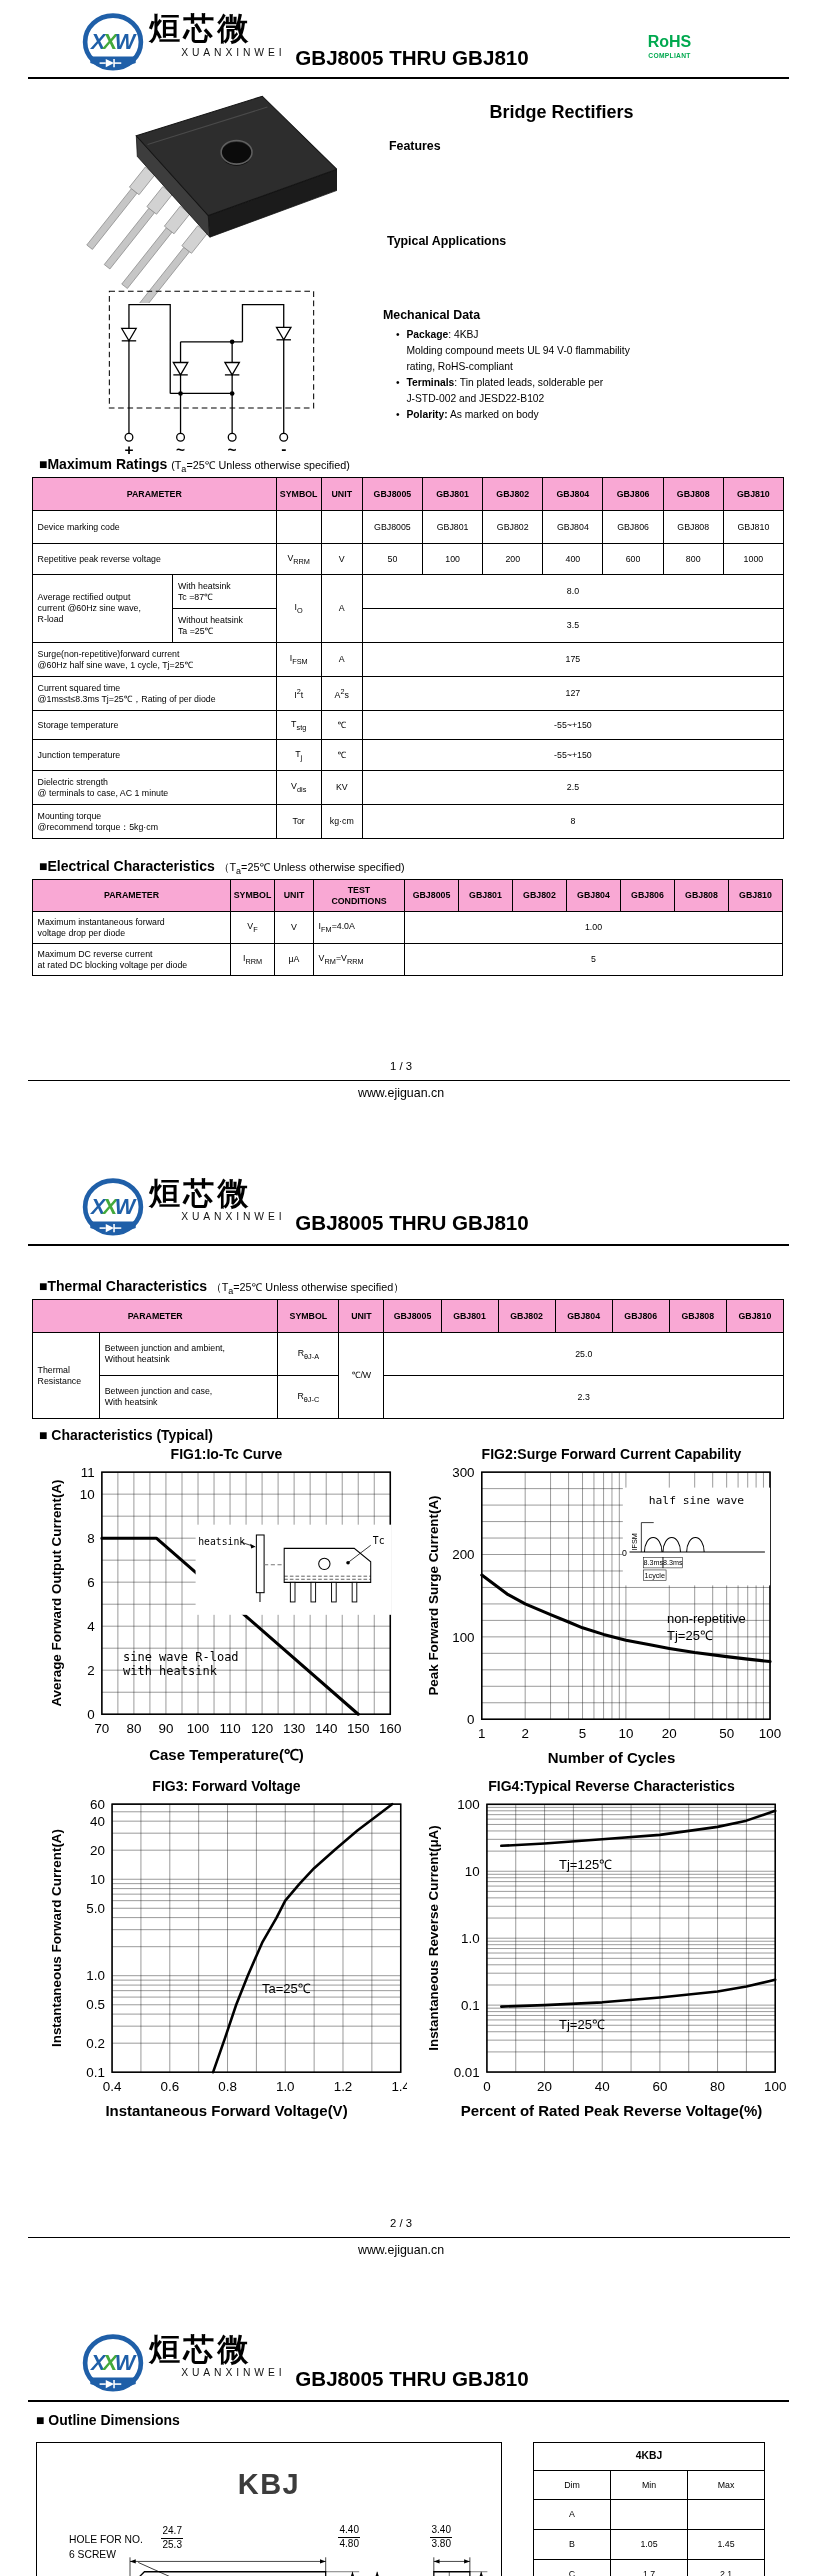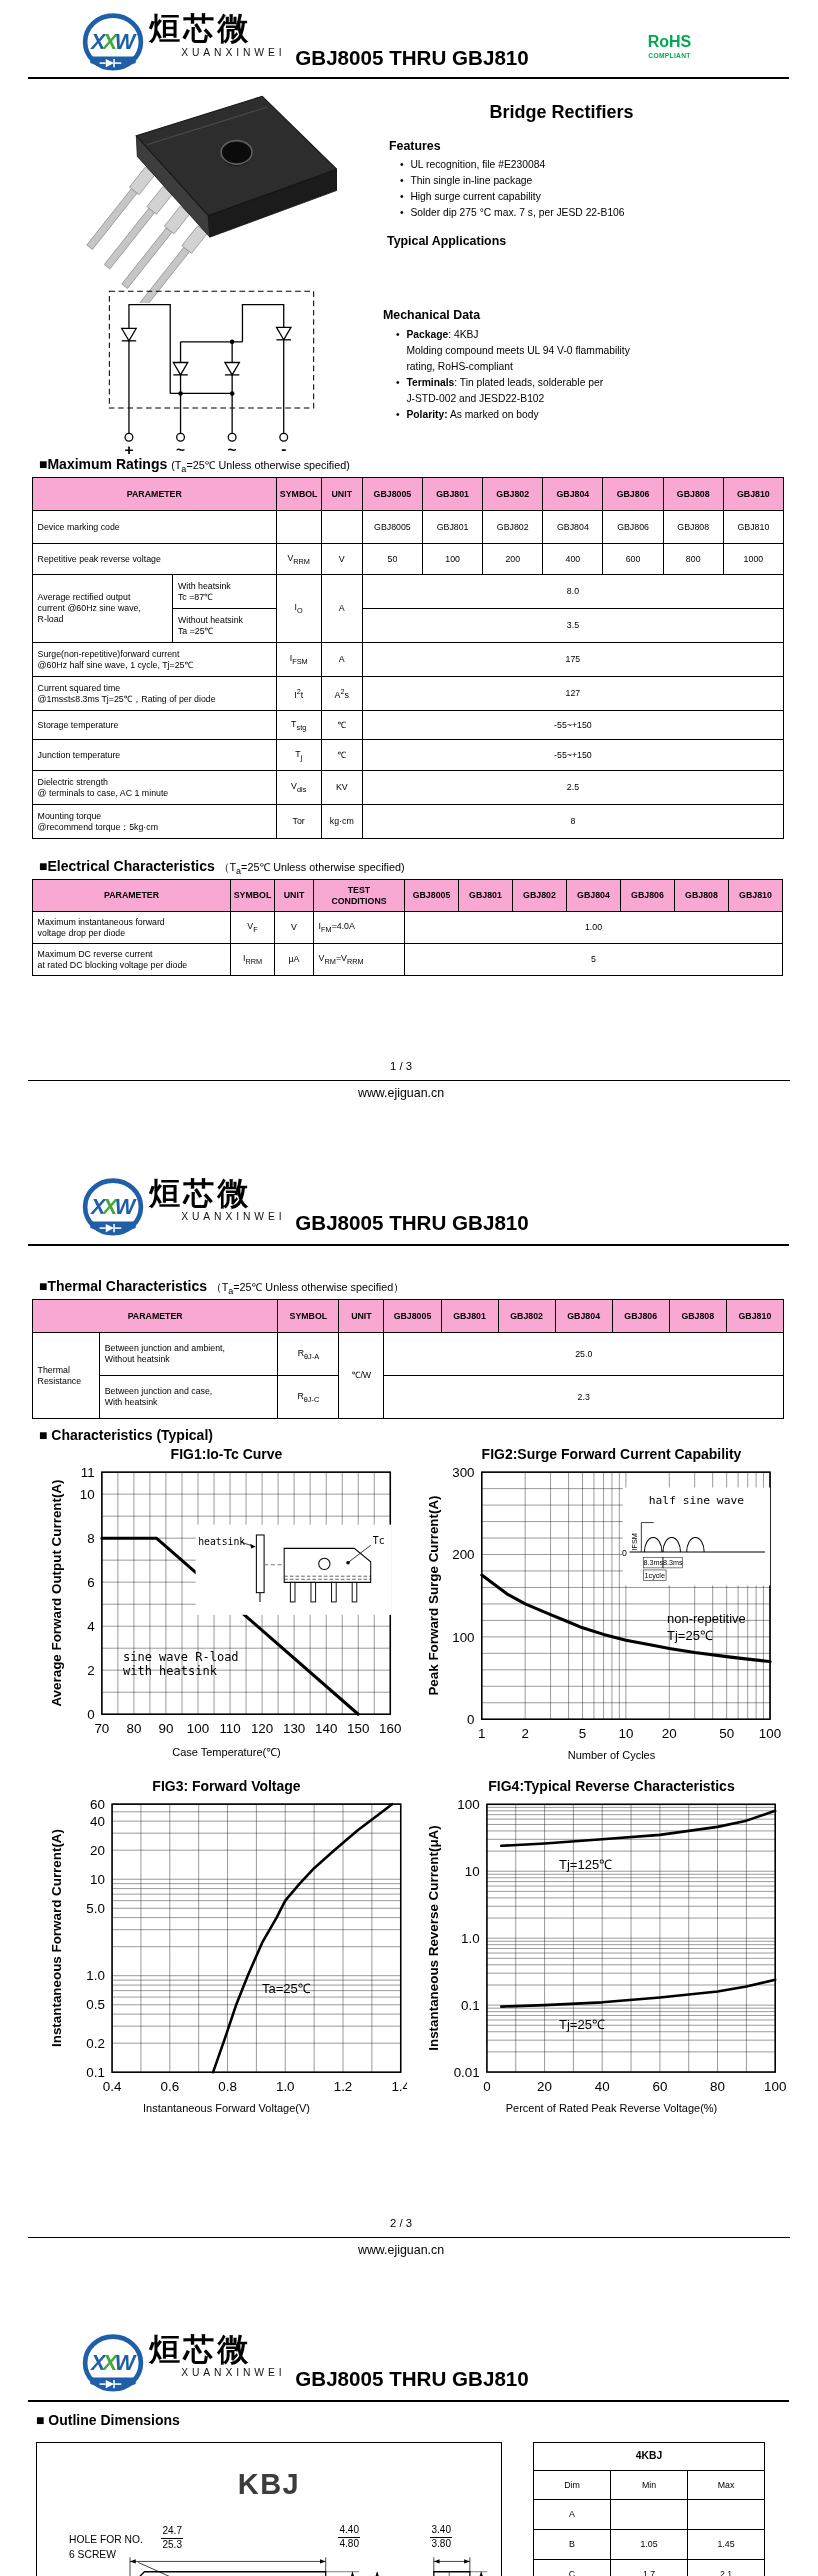--- a/index.html
+++ b/index.html
@@ -32,21 +32,21 @@
      font-size:8.8px;line-height:1.25;padding:1px 2.6px;overflow:hidden;}
   .dt th{background:#f9a8d4;font-weight:bold;}
   .dt td.l{text-align:left;padding-left:4.6px;}
   
   .dim{position:absolute;font-size:10px;line-height:1.25;text-align:center;background:#fff;padding:0 1px;}
   .dim .t{display:block;border-bottom:1px solid #000;padding:0 1.5px;}
   .dim .bb{display:block;padding:0 1.5px;}
   
   .fig{position:absolute;}
   .fig-title{position:absolute;left:0;top:0;width:100%;text-align:center;font-size:14px;font-weight:bold;}
-  .fig-xlab{position:absolute;left:0;width:100%;text-align:center;font-size:11px;font-weight:normal;}
+  .fig-xlab{position:absolute;left:0;width:100%;text-align:center;font-size:15px;font-weight:bold;}
   .fig-ylab{position:absolute;text-align:center;font-size:13.4px;font-weight:bold;transform:rotate(-90deg);transform-origin:left top;}
   .fig-note{position:absolute;font-size:13px;}
   .mono{font-family:"DejaVu Sans Mono",monospace;}
   .foot-page{position:absolute;width:100%;text-align:center;font-size:11.3px;}
   .foot-line{position:absolute;left:28px;width:762px;height:1px;background:#000;}
   .foot-site{position:absolute;width:100%;text-align:center;font-size:12.4px;}
   .kbj-box{position:absolute;border:1.5px solid #000;background:#fff;}
   .kbj-title{position:absolute;width:100%;text-align:center;font-size:29px;font-weight:bold;color:#3c3c3c;letter-spacing:1.5px;}
   .hole-note{position:absolute;font-size:10.3px;line-height:1.5;}
   svg text{font-family:"Liberation Sans",sans-serif;}
@@ -128,26 +128,20 @@
     <g font-size="30" font-weight="bold" text-anchor="middle" fill="#000">
       <text x="60" y="332">+</text>
       <text x="160" y="332">~</text>
       <text x="260" y="332">~</text>
       <text x="360" y="330">-</text>
     </g>
   </svg>
 
   <div class="abs h-product" style="left:381px;top:102px;width:361px">Bridge Rectifiers</div>
   <div class="abs h-sub" style="left:389px;top:139px">Features</div>
-  <ul class="feat abs" style="left:398px;top:157px;width:381px">
-    <li>UL recognition, file #E230084</li>
-    <li>Thin single in-line package</li>
-    <li>High surge current capability</li>
-    <li>Solder dip 275 °C max. 7 s, per JESD 22-B106</li>
-  </ul>
   <div class="abs h-sub" style="left:387px;top:234px">Typical Applications</div>
   <div class="abs h-sub" style="left:383px;top:308px">Mechanical Data</div>
   <ul class="feat abs" style="left:394px;top:327px;width:381px">
     <li><b>Package</b><span class="pre">: 4KBJ
 Molding compound meets UL 94 V-0 flammability
 rating, RoHS-compliant</span></li>
     <li><b>Terminals</b><span class="pre">: Tin plated leads, solderable  per
 J-STD-002 and JESD22-B102</span></li>
     <li><b>Polarity:</b><span class="pre"> As marked on body</span></li>
   </ul>

